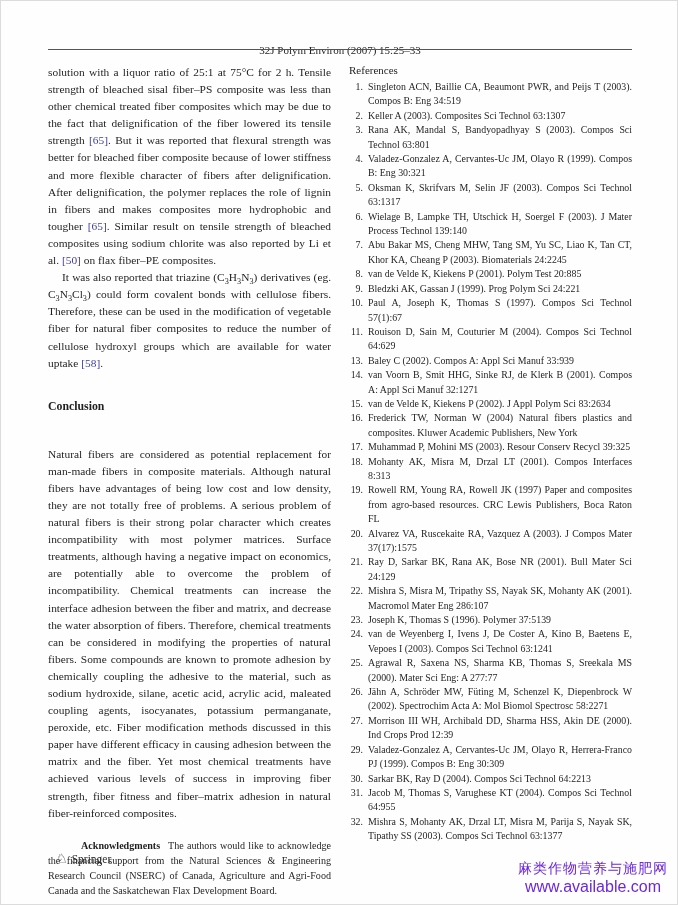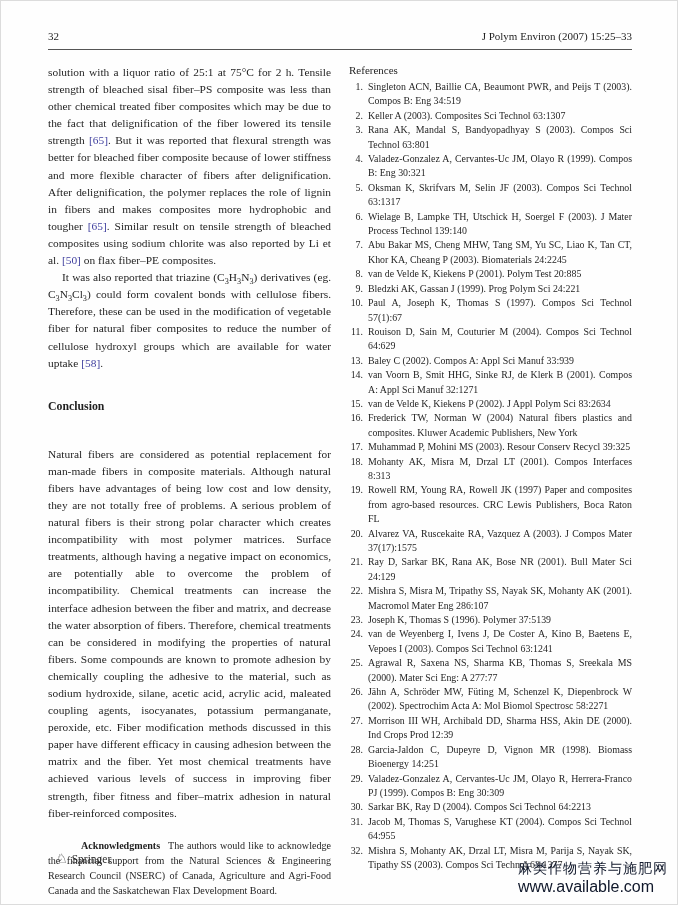--- a/index.html
+++ b/index.html
@@ -10,23 +10,23 @@
     height: 905px;
     background: #fefefe;
     font-family: "Liberation Serif", "DejaVu Serif", serif;
     color: #1f1f1f;
     overflow: hidden;
     margin: 0 auto;
     box-shadow: inset 0 0 0 1px #dcdcdc;
   }
   .header {
     position: absolute;
-    top: 30px; left: 48px; right: 46px;
+    top: 44px; left: 48px; right: 46px;
     display: flex;
-    justify-content: space-between;
+    justify-content: center;
     align-items: flex-end;
     font-size: 11px;
   }
   .header-rule {
     position: absolute;
     top: 49px; left: 48px; right: 46px;
     border-top: 1.4px solid #555;
   }
   .columns {
     position: absolute;
@@ -79,22 +79,22 @@
     display: flex;
     align-items: center;
     gap: 4px;
     font-size: 11.5px;
     color: #2a2a2a;
   }
   .springer-glyph { font-size: 13px; line-height: 1; }
   .watermark {
     position: absolute;
     right: 10px; bottom: 8px;
-    text-align: left;
-    color: #0f172a;
+    text-align: center;
+    color: #6d28d9;
     font-family: "Liberation Sans", sans-serif;
     line-height: 1.25;
   }
   .watermark .wm-cn { font-size: 14px; letter-spacing: 1px; }
   .watermark .wm-url { font-size: 16px; }
 </style>
 </head>
 <body>
 
 <div class="page">
@@ -216,24 +216,20 @@
           </li>
           <li>
             <span class="ref-num">26.</span>
             <span class="ref-text">Jähn A, Schröder MW, Füting M, Schenzel K, Diepenbrock W (2002). Spectrochim Acta A: Mol Biomol Spectrosc 58:2271</span>
           </li>
           <li>
             <span class="ref-num">27.</span>
             <span class="ref-text">Morrison III WH, Archibald DD, Sharma HSS, Akin DE (2000). Ind Crops Prod 12:39</span>
           </li>
           <li>
-            <span class="ref-num">28.</span>
-            <span class="ref-text">Garcia-Jaldon C, Dupeyre D, Vignon MR (1998). Biomass Bioenergy 14:251</span>
-          </li>
-          <li>
             <span class="ref-num">29.</span>
             <span class="ref-text">Valadez-Gonzalez A, Cervantes-Uc JM, Olayo R, Herrera-Franco PJ (1999). Compos B: Eng 30:309</span>
           </li>
           <li>
             <span class="ref-num">30.</span>
             <span class="ref-text">Sarkar BK, Ray D (2004). Compos Sci Technol 64:2213</span>
           </li>
           <li>
             <span class="ref-num">31.</span>
             <span class="ref-text">Jacob M, Thomas S, Varughese KT (2004). Compos Sci Technol 64:955</span>

